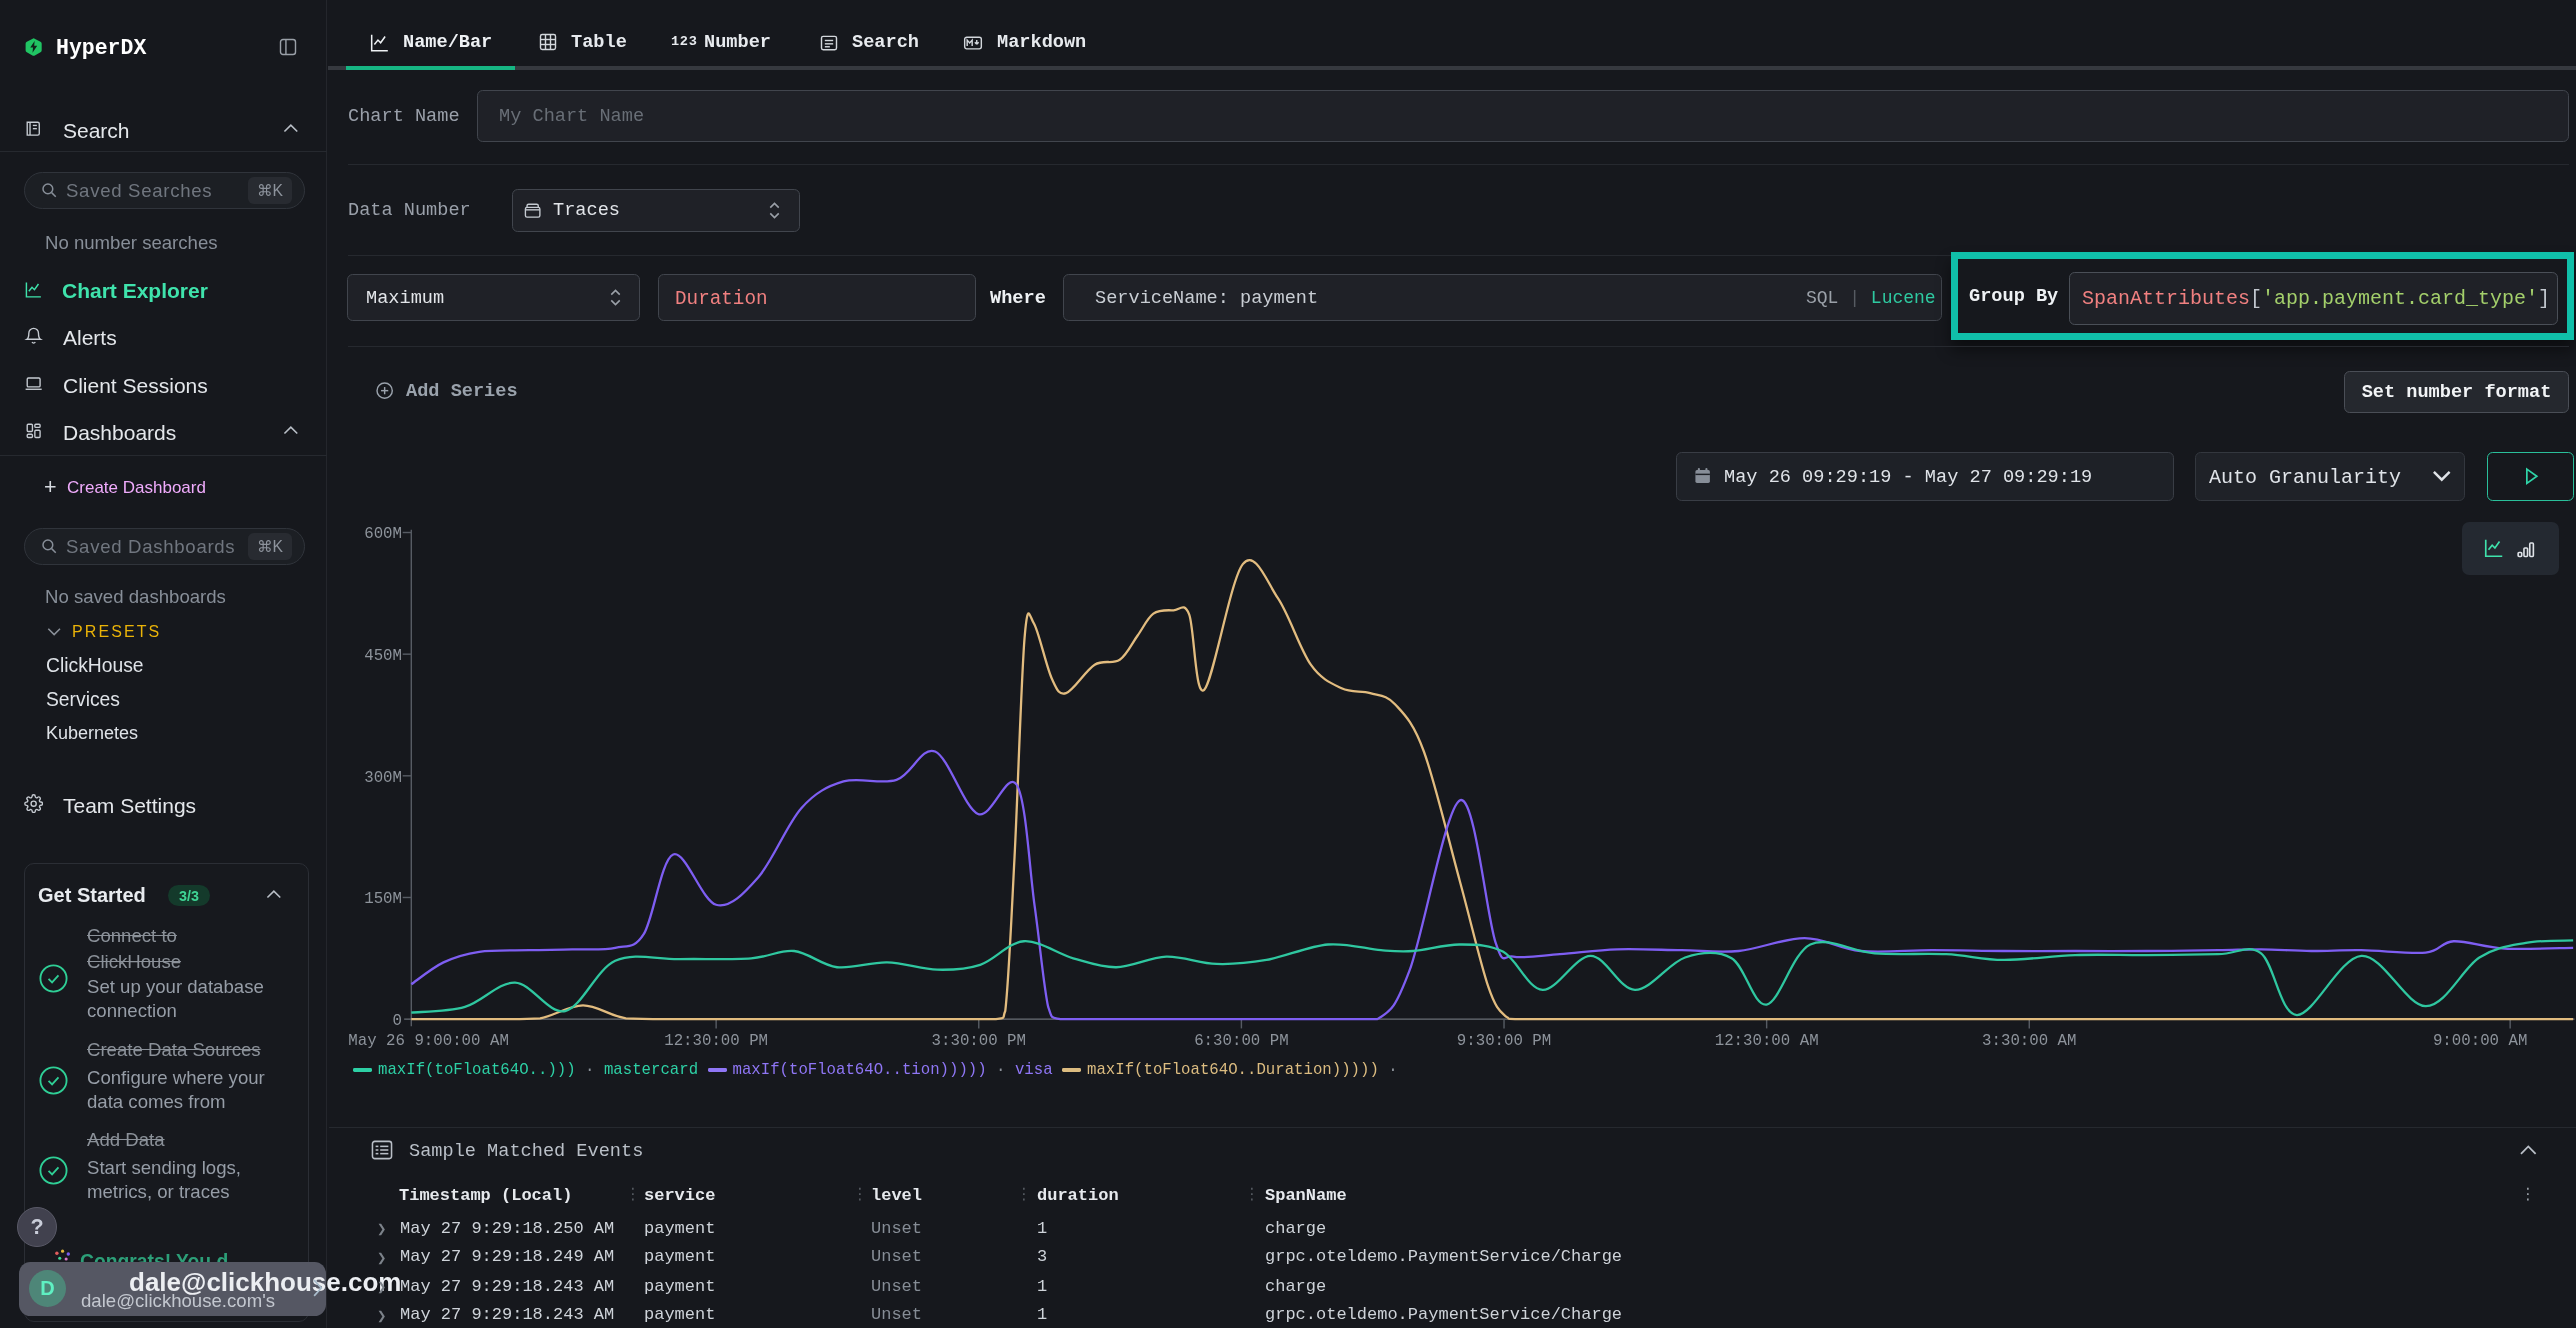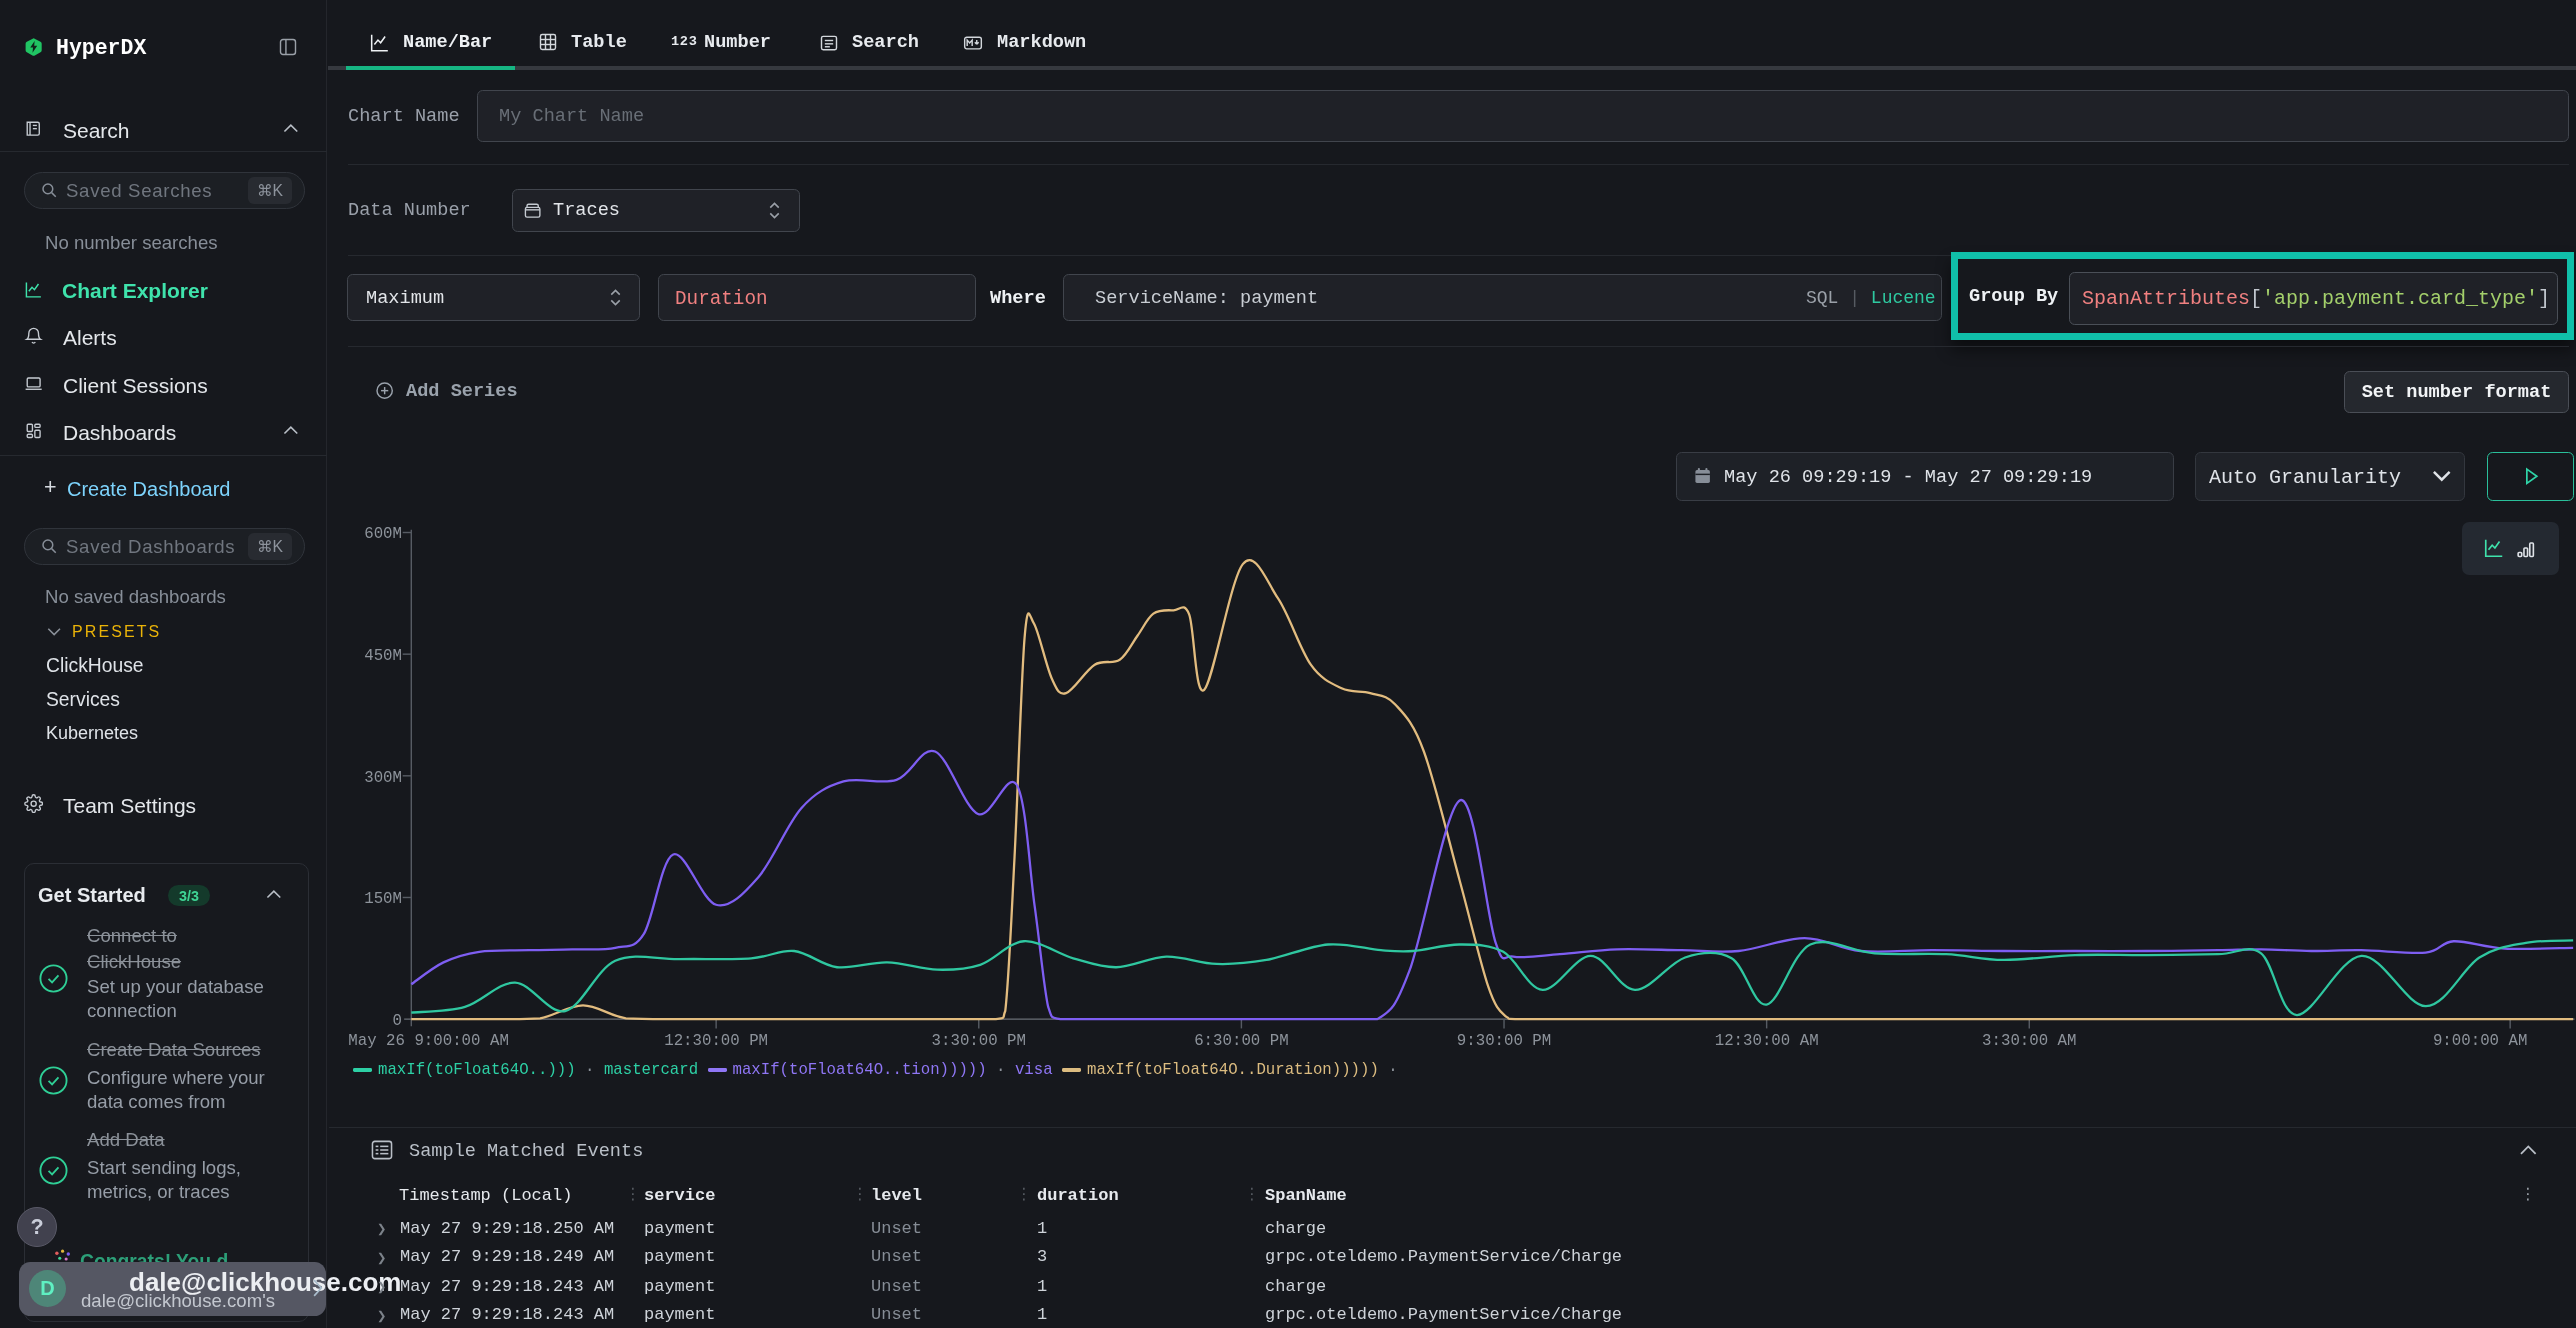--- a/index.html
+++ b/index.html
@@ -72,21 +72,21 @@
       <rect x="13.5" y="4" width="6.5" height="4" rx="1.2"></rect>
       <rect x="13.5" y="11.5" width="6.5" height="9" rx="1.2"></rect>
     </svg>
   <div class="abs" style="left:63px;top:421px;font-size:21px;color:#e4e7eb;">Dashboards</div>
   <svg class="abs" style="left:283px;top:425px;" width="15.7" height="10" viewBox="0 0 22 14" fill="none" stroke="#b9bfc7" stroke-width="2.2">
       <path d="M2 12 L11 3 L20 12"></path>
     </svg>
   <div class="hr" style="left:0;top:455px;width:327px;"></div>
 
   <div class="abs" style="left:44px;top:475px;font-size:21.5px;color:#d5d9df;">+</div>
-  <div class="abs" style="left:67px;top:478px;font-size:20px;color:#7dd3fc;">Create Dashboard</div>
+  <div class="abs" style="left:67px;top:478px;font-size:17px;color:#f0abfc;">Create Dashboard</div>
 
   <div class="abs" style="left:24px;top:528px;width:281px;height:37px;border:1.4px solid #30343b;border-radius:18.6px;background:#1c1f24;"></div>
   <svg class="abs" style="left:40px;top:537px;" width="18" height="18" viewBox="0 0 24 24" fill="none" stroke="#878e98" stroke-width="2">
       <circle cx="10.5" cy="10.5" r="6.5"></circle>
       <line x1="15.5" y1="15.5" x2="21" y2="21"></line>
     </svg>
   <div class="abs" style="left:66px;top:536px;font-size:18.6px;color:#70767f;letter-spacing:0.7px;">Saved Dashboards</div>
   <div class="abs" style="left:248px;top:533px;width:44px;height:26.5px;background:#282b31;border-radius:5.7px;font-size:15.7px;color:#8d939c;display:flex;align-items:center;justify-content:center;">⌘K</div>
   <div class="abs" style="left:45px;top:586px;font-size:18.6px;color:#878e98;">No saved dashboards</div>
 
@@ -312,21 +312,21 @@
     <line x1="5" y1="11" x2="8" y2="11"></line>
     <line x1="10" y1="11" x2="19" y2="11"></line>
     <line x1="5" y1="15" x2="8" y2="15"></line>
     <line x1="10" y1="15" x2="19" y2="15"></line>
   </svg>
 <div class="abs" style="left:409px;top:1141px;font-size:18.6px;color:#b9bfc7;">Sample Matched Events</div>
 <svg class="abs" style="left:2519px;top:1144px;" width="18.6" height="11.4" viewBox="0 0 22 14" fill="none" stroke="#b9bfc7" stroke-width="2.2">
     <path d="M2 12 L11 3 L20 12"></path>
   </svg>
 
-<div class="abs" style="left:399px;top:1186px;font-size:17px;font-weight:normal;color:#e6e9ed;">Timestamp (Local)</div>
+<div class="abs" style="left:399px;top:1186px;font-size:17px;font-weight:bold;color:#e6e9ed;">Timestamp (Local)</div>
 <div class="abs" style="left:644px;top:1186px;font-size:17px;font-weight:bold;color:#e6e9ed;">service</div>
 <div class="abs" style="left:871px;top:1186px;font-size:17px;font-weight:bold;color:#e6e9ed;">level</div>
 <div class="abs" style="left:1037px;top:1186px;font-size:17px;font-weight:bold;color:#e6e9ed;">duration</div>
 <div class="abs" style="left:1265px;top:1186px;font-size:17px;font-weight:bold;color:#e6e9ed;">SpanName</div>
 <div class="abs" style="left:625px;top:1184px;font-size:15.7px;color:#565b62;">⋮</div>
 <div class="abs" style="left:852px;top:1184px;font-size:15.7px;color:#565b62;">⋮</div>
 <div class="abs" style="left:1016px;top:1184px;font-size:15.7px;color:#565b62;">⋮</div>
 <div class="abs" style="left:1244px;top:1184px;font-size:15.7px;color:#565b62;">⋮</div>
 <div class="abs" style="left:2520px;top:1184px;font-size:15.7px;color:#9aa0a8;">⋮</div>
 

